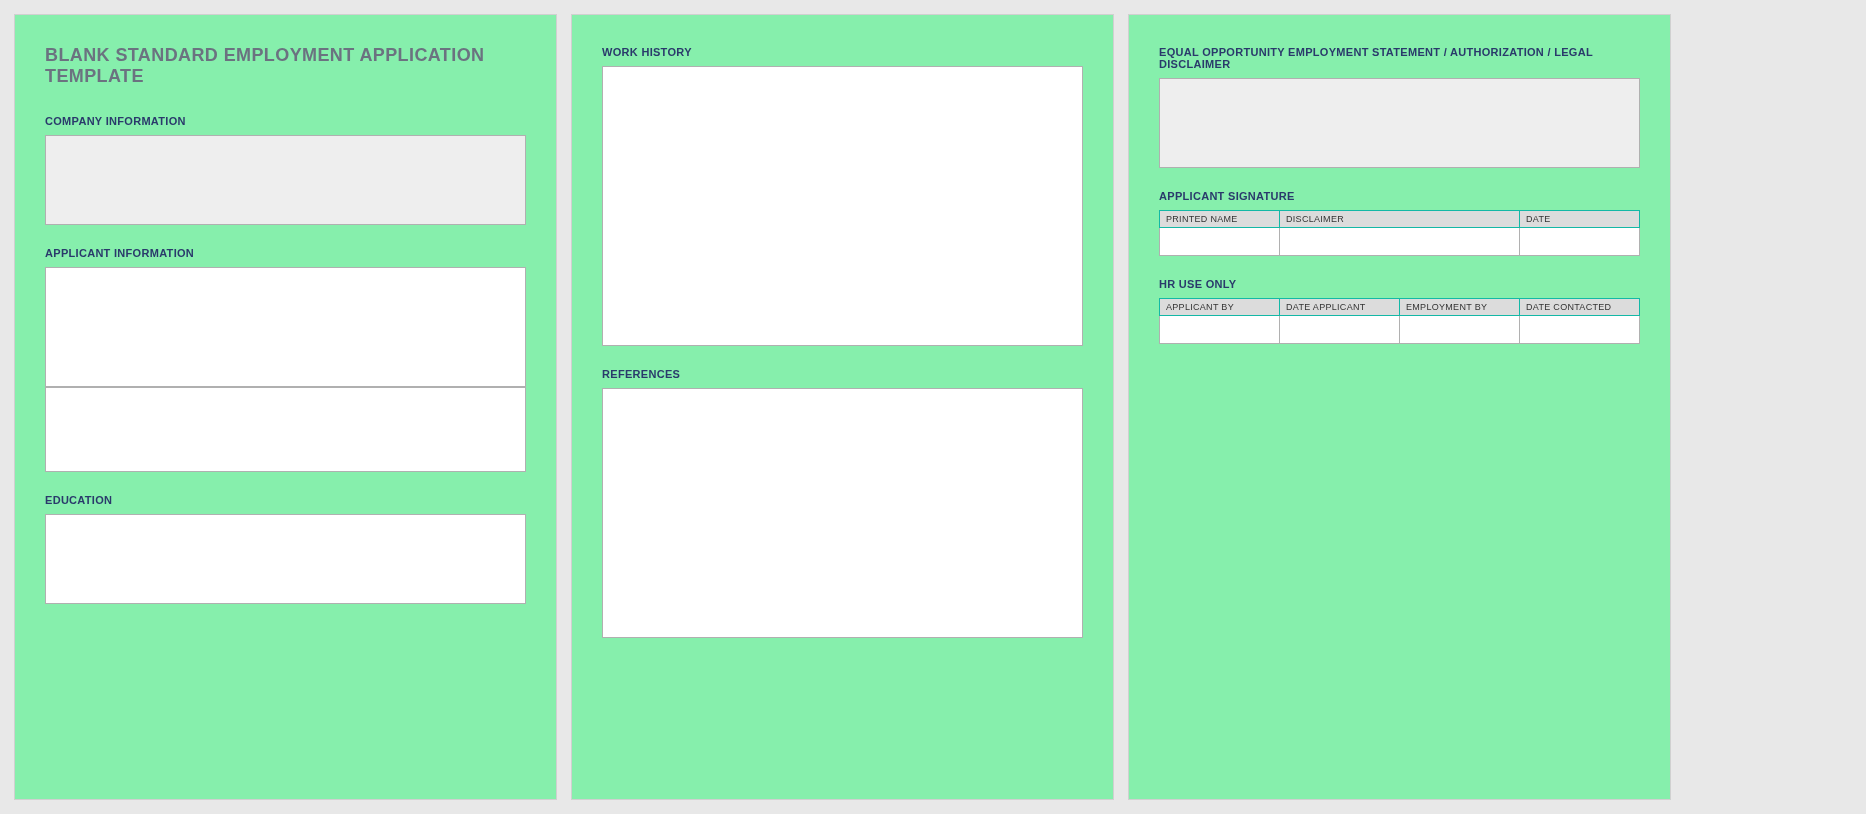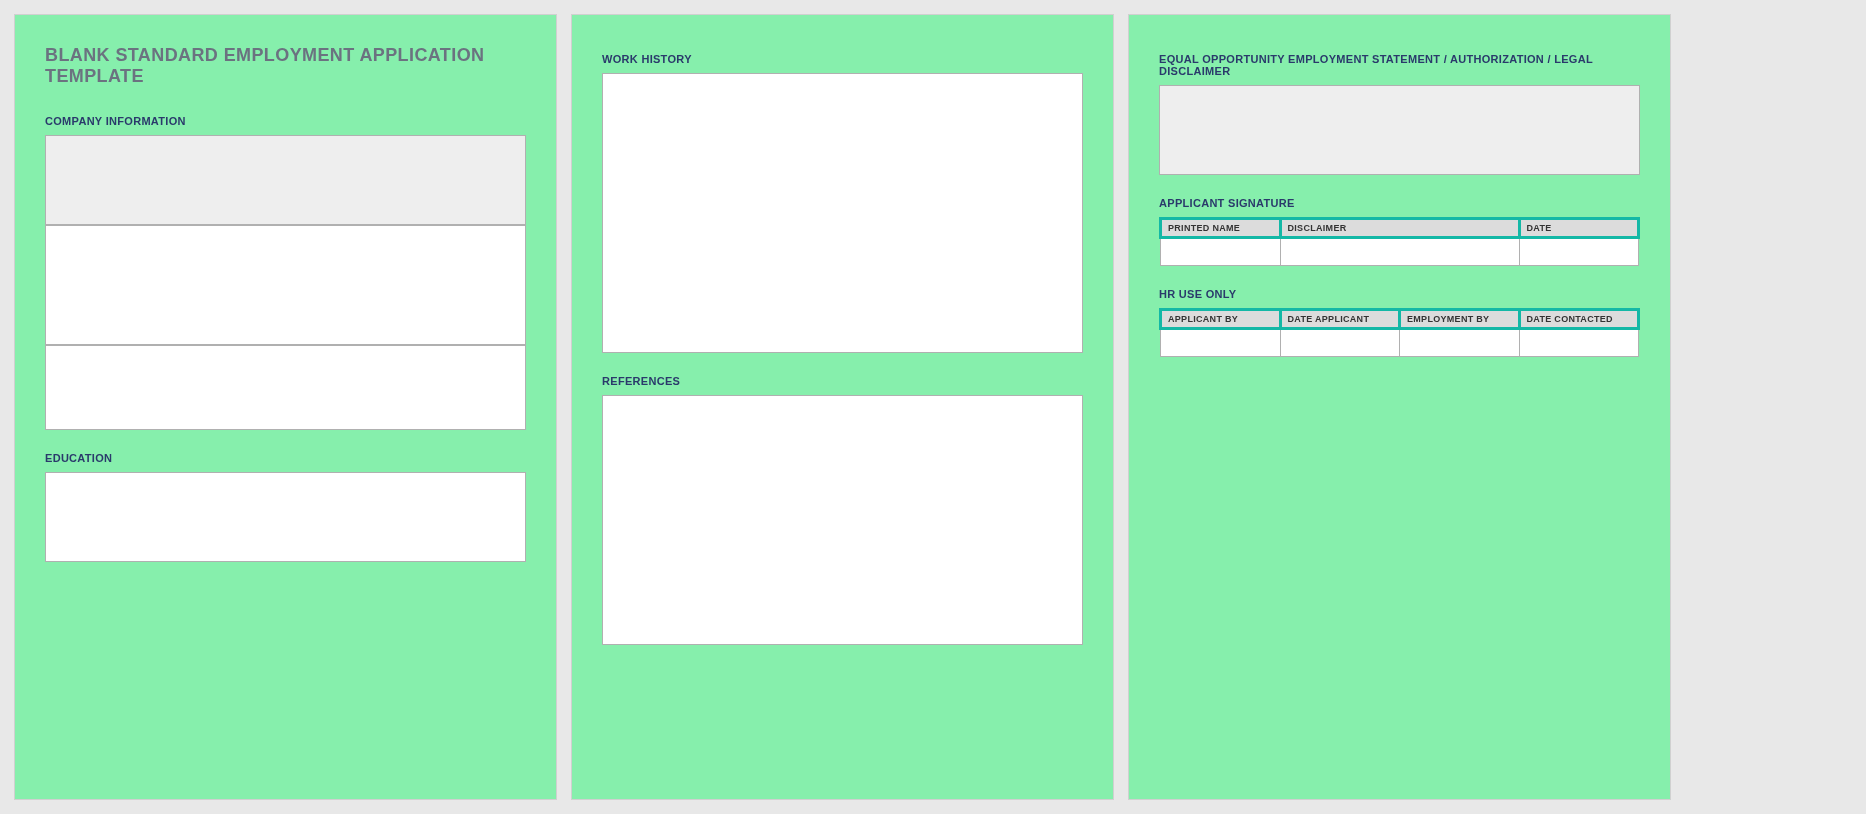--- a/index.html
+++ b/index.html
@@ -29,43 +29,43 @@
     }
     .section-label {
       color: #2a3a6b;
       font-size: 11px;
       font-weight: 700;
       letter-spacing: 0.3px;
       margin-bottom: 8px;
       margin-top: 22px;
       text-transform: uppercase;
     }
-    .section-label.first { margin-top: 8px; }
+    .section-label.first { margin-top: 1px; }
     .box {
       border: 1px solid #b0b0b0;
       width: 100%;
       background: #ffffff;
     }
     .box.shaded { background: #eeeeee; }
     .box-90 { height: 90px; }
     .box-120 { height: 120px; }
     .box-85 { height: 85px; }
     .box-280 { height: 280px; }
     .box-250 { height: 250px; }
 
     table.form-table {
       width: 100%;
       border-collapse: collapse;
       table-layout: fixed;
     }
     table.form-table th {
       background: #dcdcdc;
-      border: 3px solid #14b8a6;
+      border: 1px solid #14b8a6;
       font-size: 9px;
-      font-weight: 700;
+      font-weight: 400;
       color: #333333;
       text-align: left;
       padding: 3px 6px;
       letter-spacing: 0.3px;
       height: 16px;
     }
     table.form-table td {
       border: 1px solid #b0b0b0;
       height: 28px;
       background: #ffffff;
@@ -74,20 +74,21 @@
   </style>
 </head>
 <body>
 
 <div class="page">
   <div class="doc-title">BLANK STANDARD EMPLOYMENT APPLICATION TEMPLATE</div>
 
   <div class="section-label first">COMPANY INFORMATION</div>
   <div class="box shaded box-90"></div>
 
+  <div class="section-label">APPLICANT INFORMATION</div>
   <div class="box box-120"></div>
 
   <div class="box box-85"></div>
 
   <div class="section-label">EDUCATION</div>
   <div class="box box-90"></div>
 </div>
 
 <div class="page">
   <div class="section-label first">WORK HISTORY</div>

